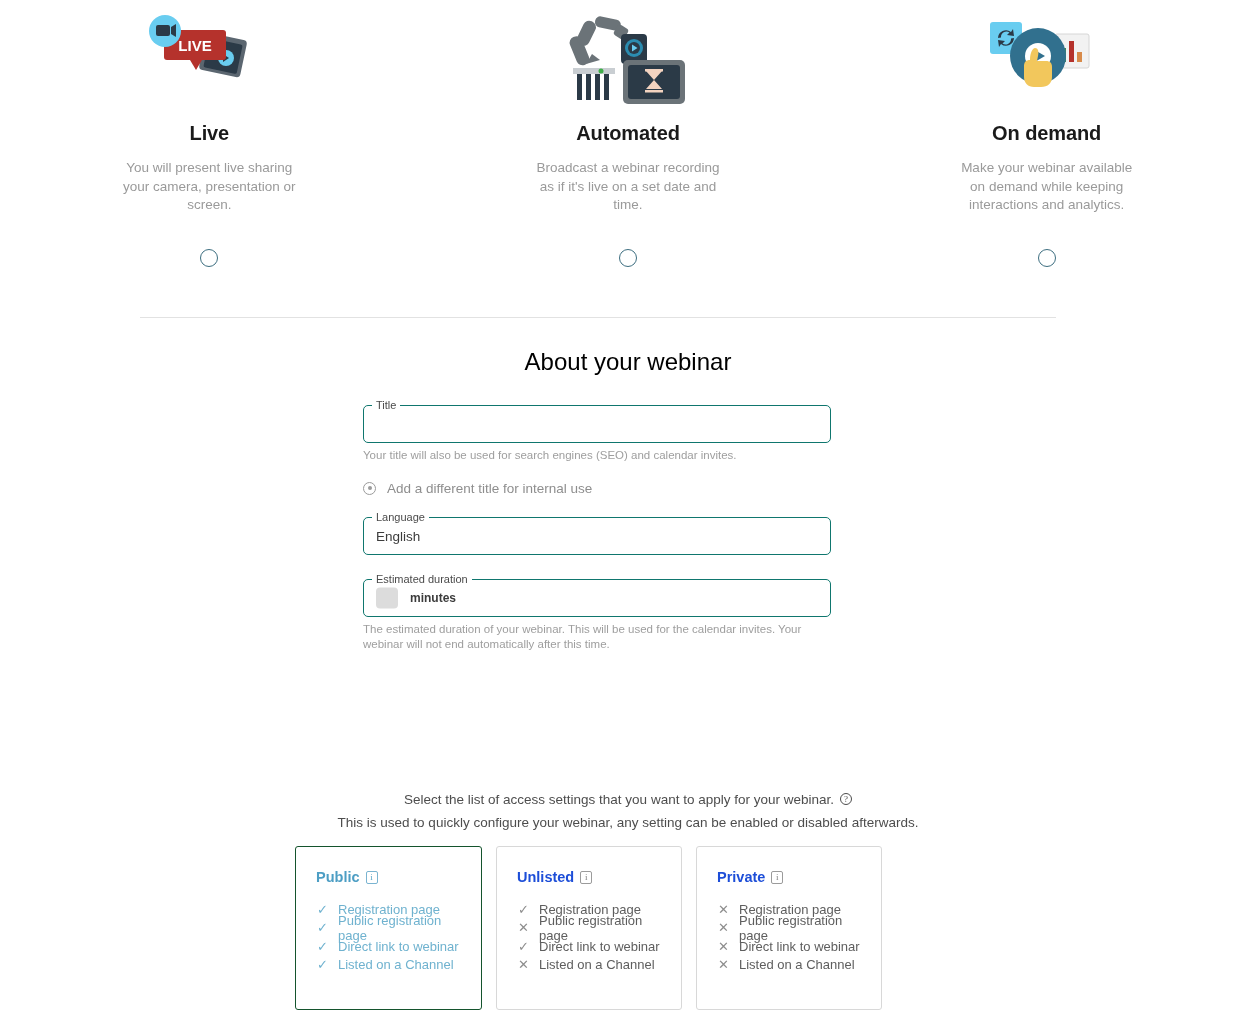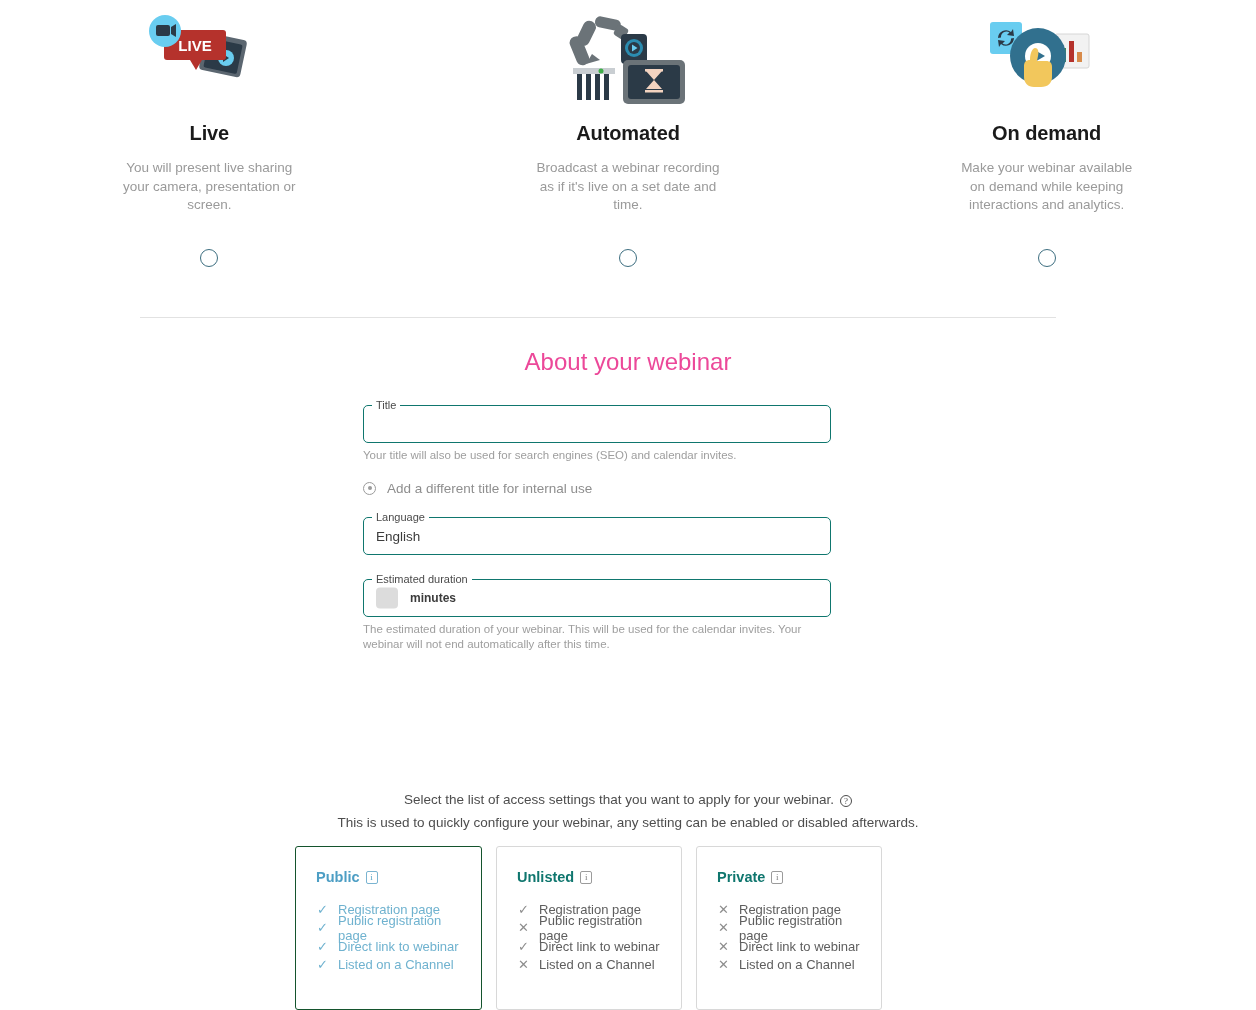--- a/index.html
+++ b/index.html
@@ -70,21 +70,21 @@
     background: #e2e2e2;
   }
 
   
   .about-title {
     position: absolute;
     top: 348px;
     left: 0; right: 0;
     text-align: center;
     font-size: 24px;
-    color: #ec4899;
+    color: #000000;
     font-weight: 400;
   }
 
   .form {
     position: absolute;
     left: 363px;
     top: 405px;
     width: 468px;
   }
 
@@ -194,21 +194,21 @@
   .access-intro {
     position: absolute;
     top: 790px;
     left: 0; right: 0;
     text-align: center;
   }
   .access-intro .line1 {
     font-size: 13.5px;
     color: #4d4d4d;
     display: inline-flex;
-    align-items: center;
+    align-items: flex-start;
     gap: 6px;
   }
   .access-intro .line2 {
     font-size: 13.5px;
     color: #4d4d4d;
     margin-top: 7px;
   }
   .help-circle {
     display: inline-block;
     width: 12px; height: 12px;
@@ -245,21 +245,21 @@
   }
   .card-head {
     display: flex;
     align-items: center;
     gap: 6px;
     margin-bottom: 15px;
   }
   .card-title {
     font-size: 14.5px;
     font-weight: bold;
-    color: #0f766e;
+    color: #1d4ed8;
   }
   .card.selected .card-title { color: #4d9ec4; }
   .info-box {
     width: 12px; height: 13px;
     border: 1px solid #9b9b9b;
     border-radius: 2px;
     font-size: 9px;
     line-height: 11px;
     text-align: center;
     color: #7d7d7d;

